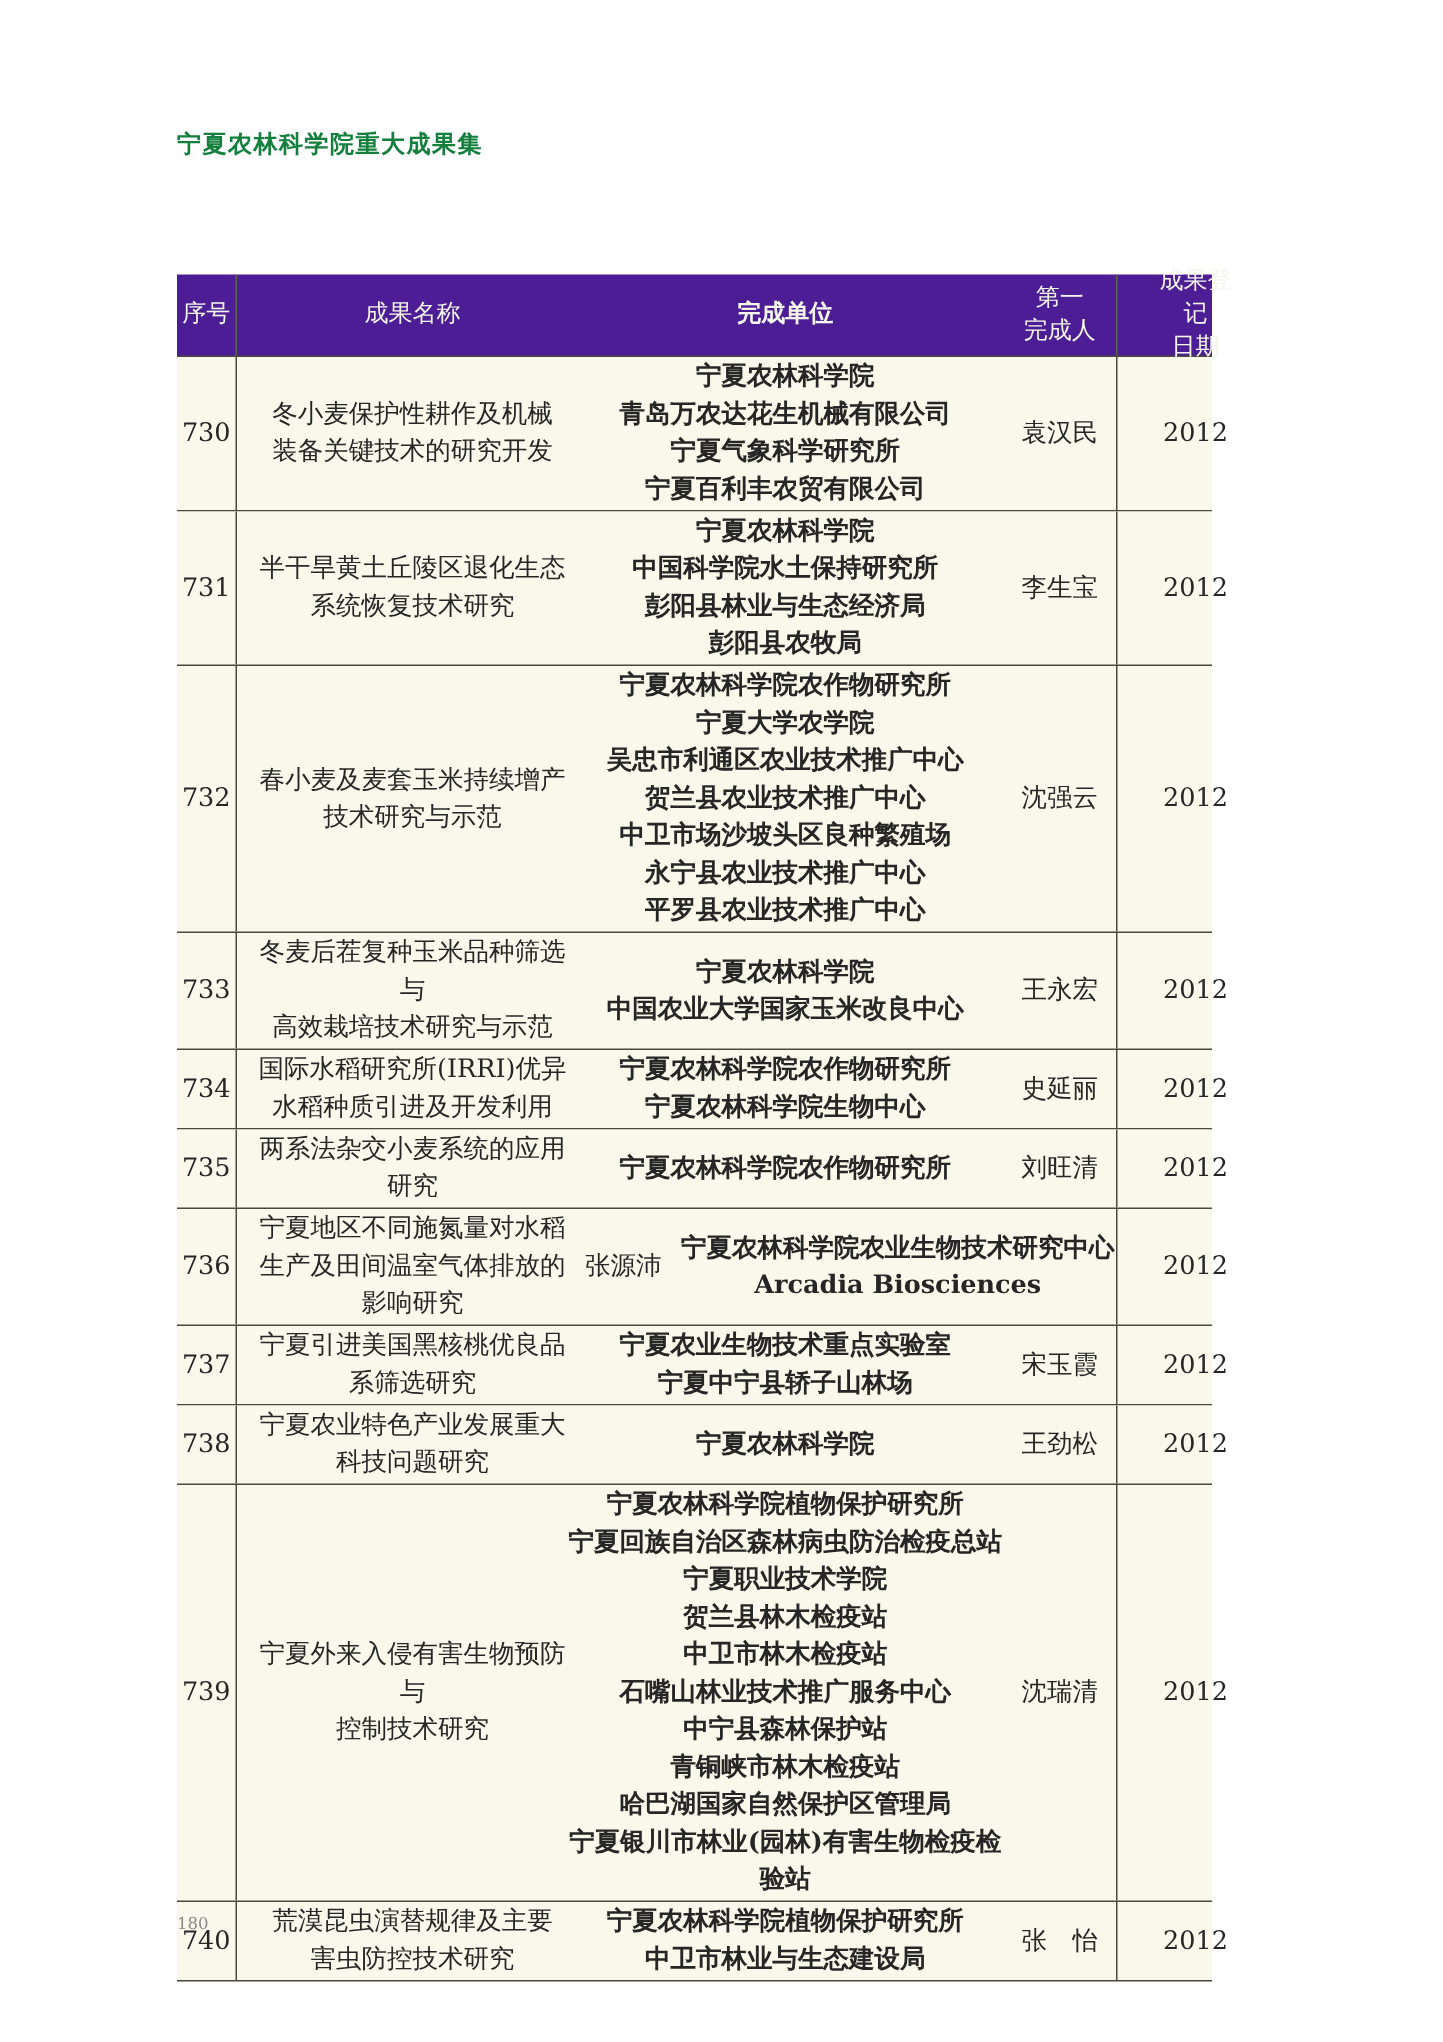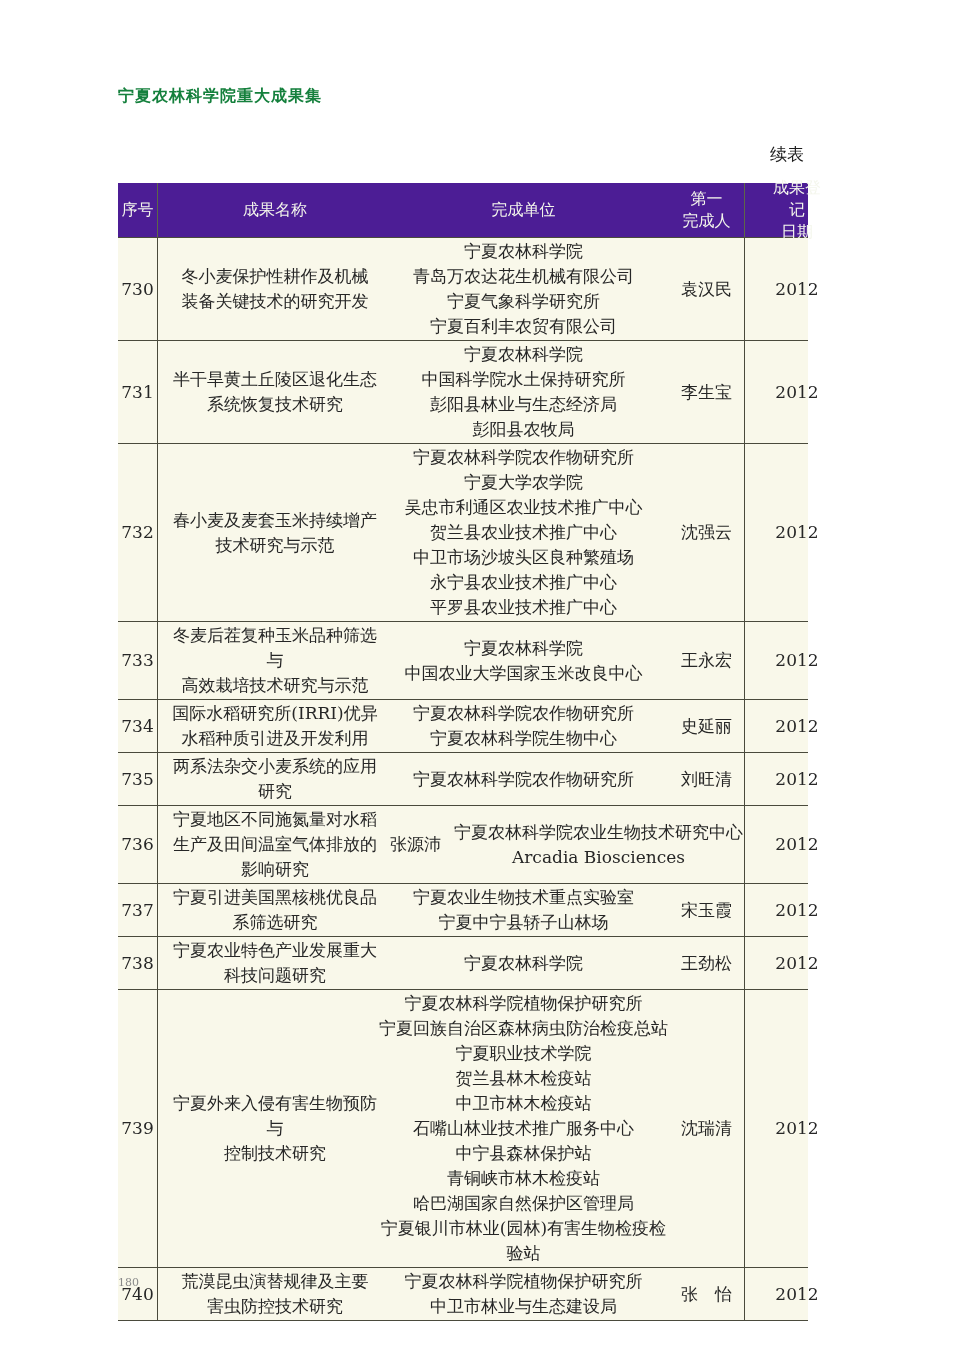--- a/index.html
+++ b/index.html
@@ -38,21 +38,21 @@
   .cell .txt{
     width:max-content;
     text-align:center;
     white-space:pre-line;
     line-height:25px;
     font-size:17px;
     color:#262626;
   }
   .c-no{width:40px;border-right:1px solid #4a4a3c;}
   .c-name{width:206px;margin-left:14px;}
-  .c-unit{width:291px;}
+  .c-unit{width:291px;font-weight:bold;}
   .c-person{width:75px;}
   .c-date{width:78px;border-left:1px solid #4a4a3c;padding-left:27px;}
   .thead{
     background:#4c1d95;
     height:54px;
   }
   .thead .c-no{border-right-color:#5d6548;}
   .thead .c-date{border-left-color:#5d6548;}
   .thead .cell .txt{
     font-family:"Liberation Sans","DejaVu Sans",sans-serif;
@@ -65,21 +65,20 @@
     font-size:11px;color:#8a8a8a;
   }
 </style>
 </head>
 <body>
 
 <div class="page">
 
   <div class="book-header">宁夏农林科学院重大成果集</div>
 
-  <div class="xu-biao">续表</div>
 
   <div class="table">
     <div class="trow thead">
       <div class="cell c-no">
         <div class="txt">序号</div>
       </div>
       <div class="cell c-name">
         <div class="txt">成果名称</div>
       </div>
       <div class="cell c-unit">

